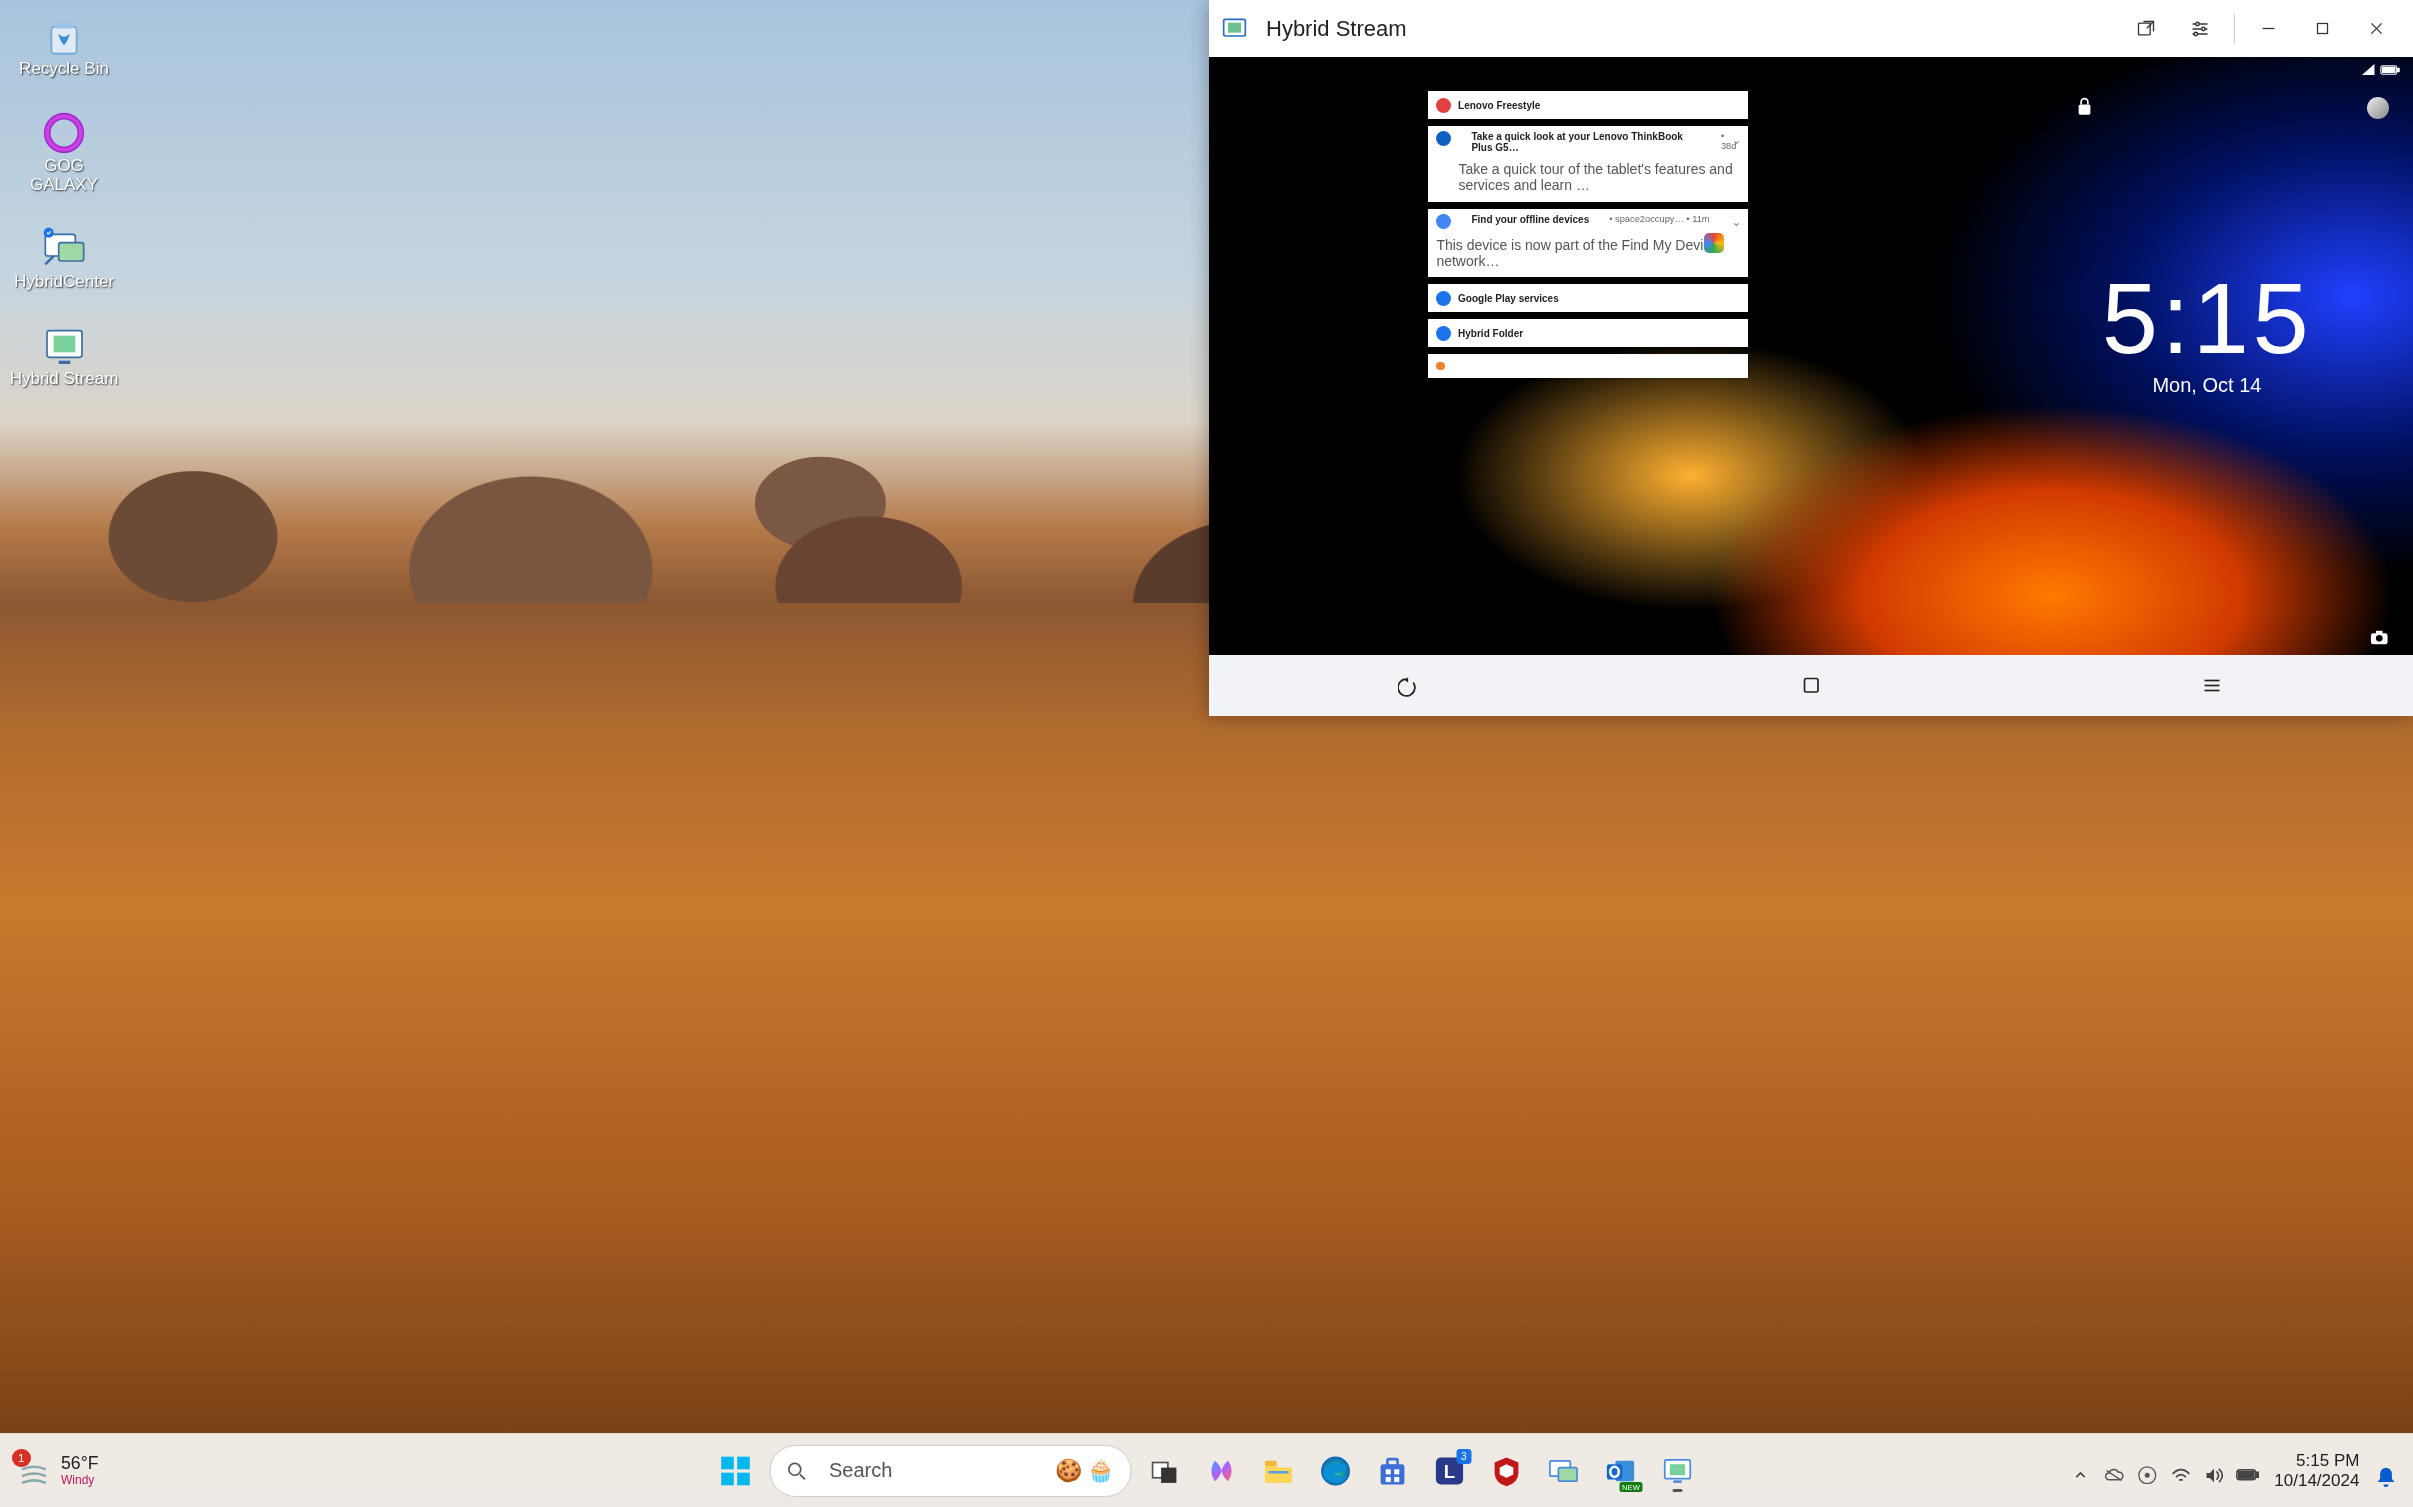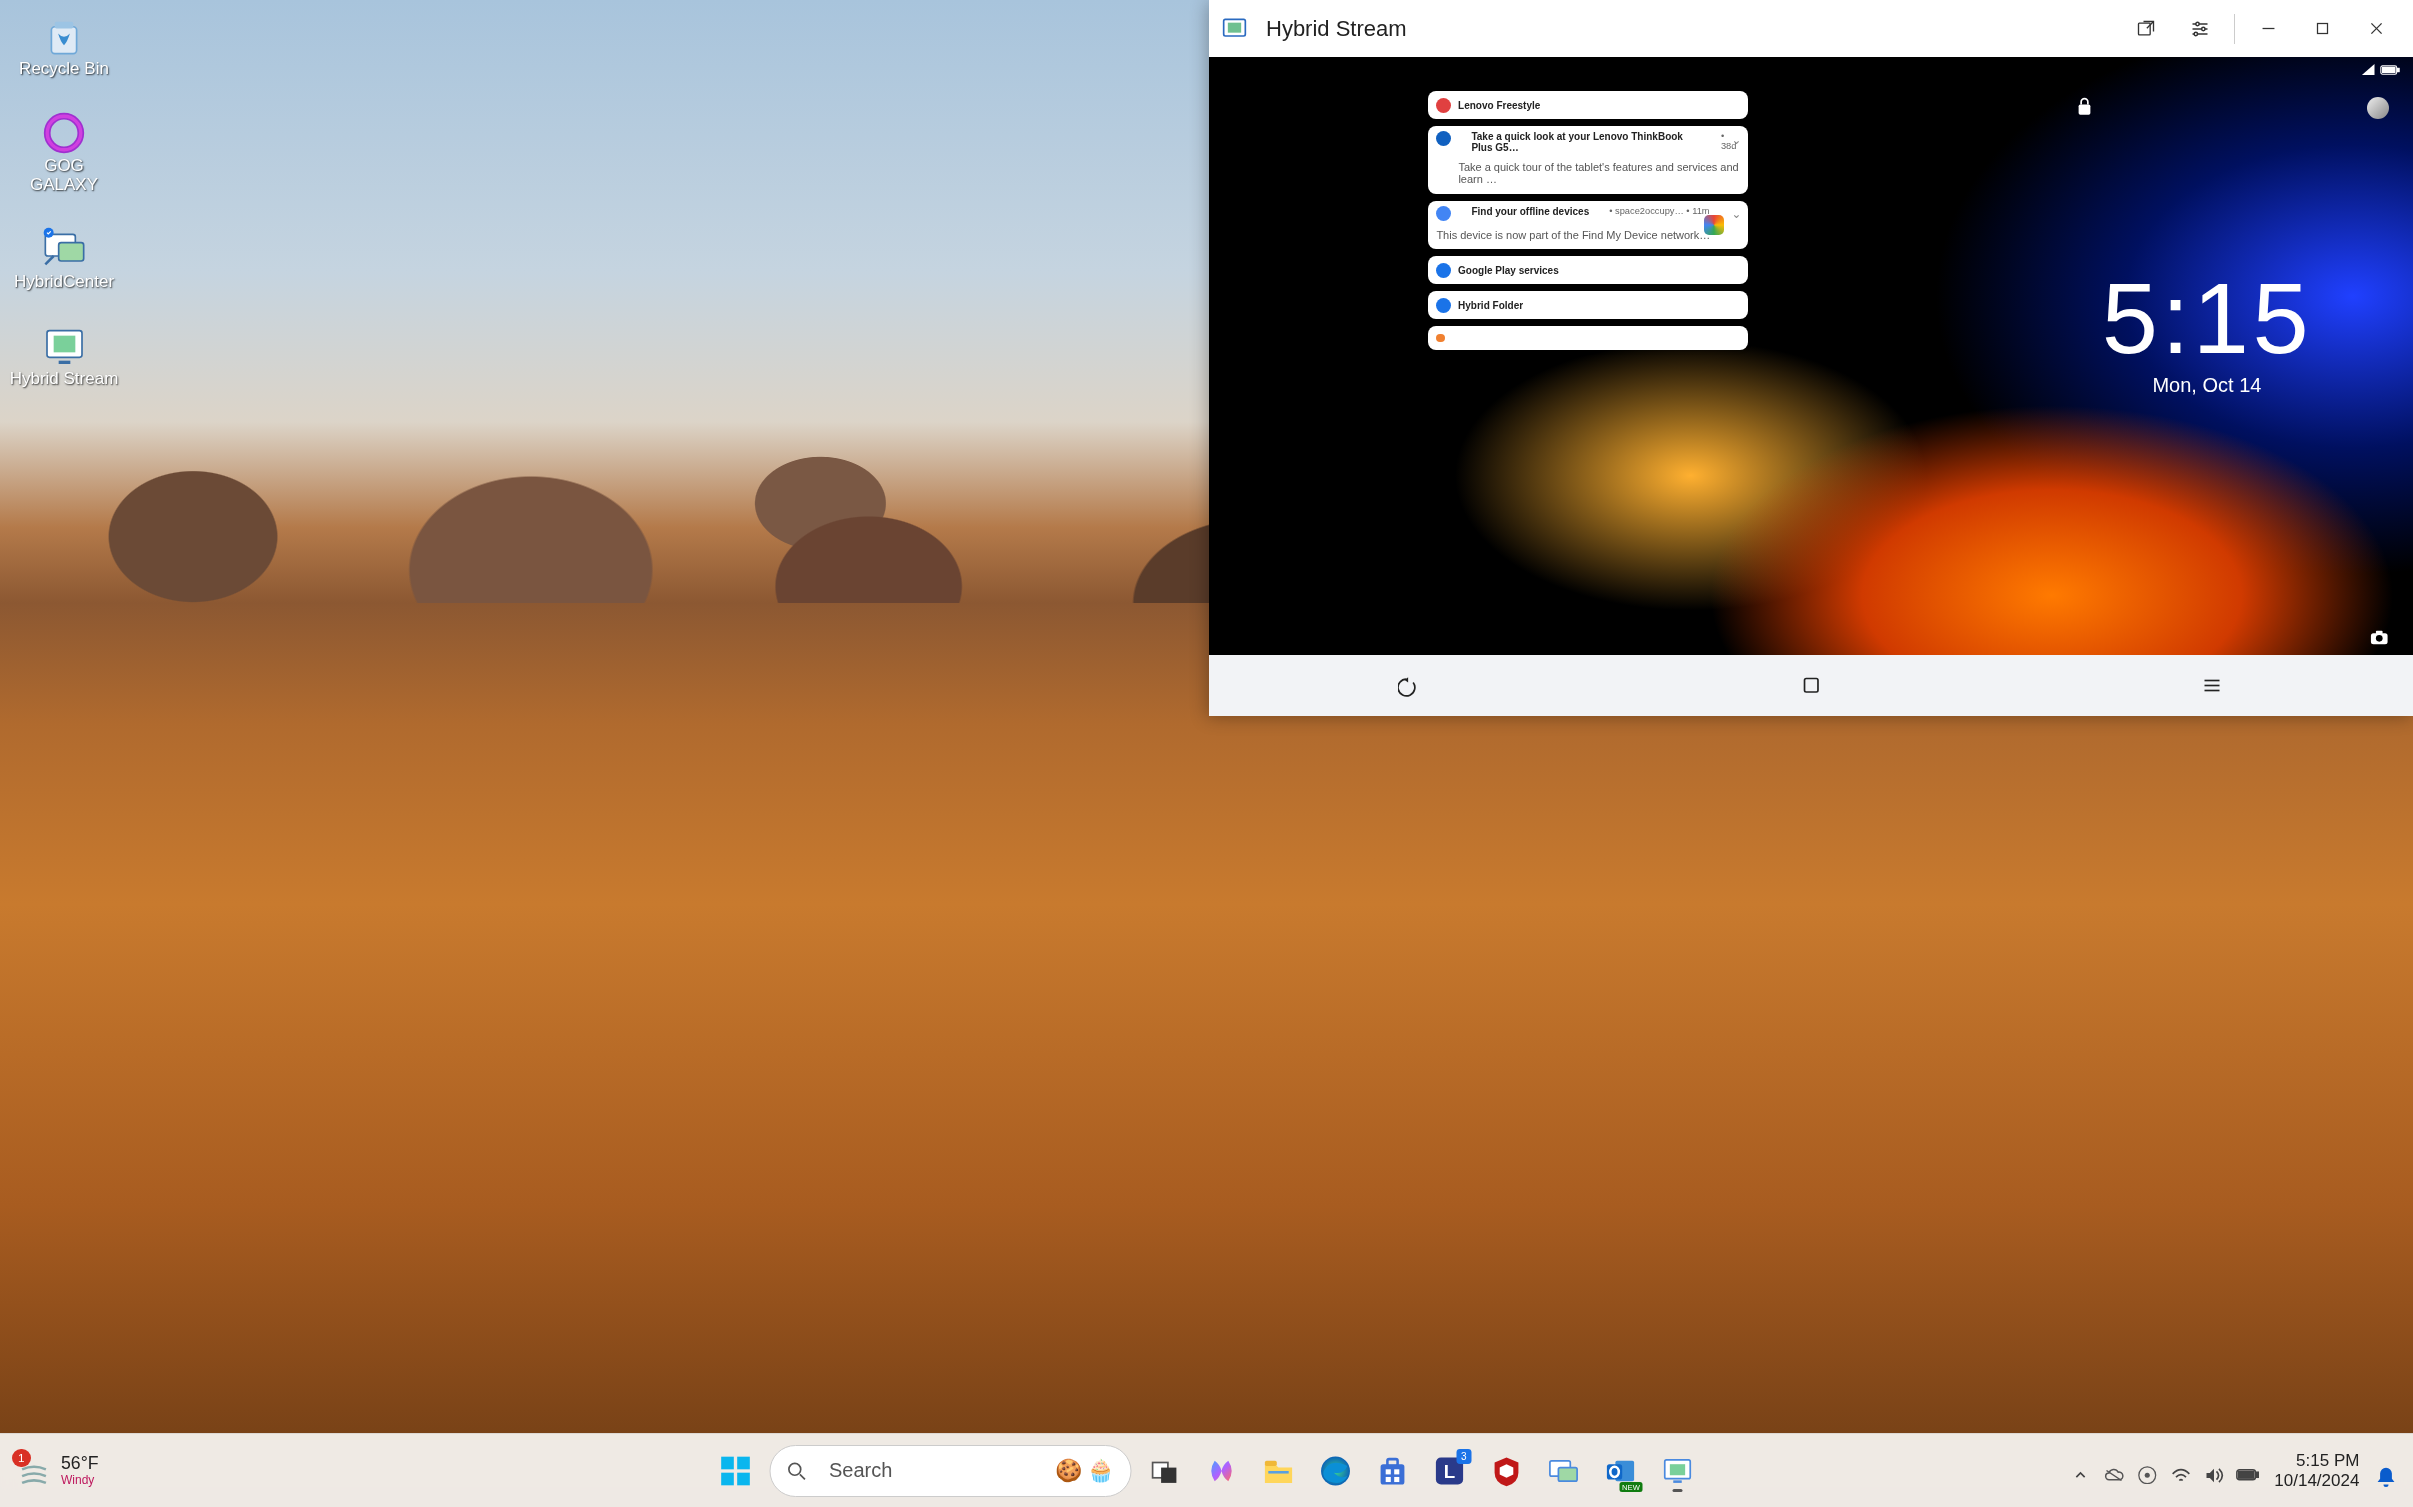--- a/index.html
+++ b/index.html
@@ -56,27 +56,27 @@
   }
   .android-status { position:absolute; top:6.7px; right:13.5px; display:flex; gap:5px; align-items:center; color:#fff; font-size:13.5px; }
   .android-lock { position:absolute; top:40px; left:72%; color:#fff; }
   .android-avatar { position:absolute; top:40px; right:23.6px; width:22px; height:22px; border-radius:50%; background:linear-gradient(135deg,#eee,#888); }
   .android-clock { position:absolute; top:211px; right:101px; text-align:center; color:#fff; }
   .android-clock .time { font-size:101px; font-weight:400; letter-spacing:3.4px; line-height:1; }
   .android-clock .date { font-size:20px; margin-top:5px; }
   .android-camera { position:absolute; bottom:10px; right:25px; color:#fff; }
 
   .notif-stack { position:absolute; top:34px; left:219px; width:320px; display:flex; flex-direction:column; gap:6.7px; }
-  .notif { background:#fff; border-radius:8px; padding:6.7px 8.4px; display:flex; align-items:center; gap:6.7px; box-shadow:0 0.8px 3.4px rgba(0,0,0,0.3); position:relative; }
+  .notif { background:#fff; border-radius:0; padding:6.7px 8.4px; display:flex; align-items:center; gap:6.7px; box-shadow:0 0.8px 3.4px rgba(0,0,0,0.3); position:relative; }
   .notif.tall{ padding:5px 8.4px 8.4px 8.4px; flex-direction:column; align-items:stretch; }
   .notif .nrow { display:flex; gap:20px; }
   .notif .nicon { width:15px; height:15px; border-radius:50%; flex:none; }
   .notif .ntitle { font-size:10px; color:#222; font-weight:600; }
   .notif .nmeta { font-size:9.3px; color:#666; }
-  .notif .nbody { font-size:11px; color:#555; margin-top:1.7px; }
+  .notif .nbody { font-size:14px; color:#555; margin-top:1.7px; }
   .notif .chev { position:absolute; right:6.7px; top:6.7px; color:#888; font-size:11.8px; }
   .notif .riicon { position:absolute; right:23.6px; top:50%; transform:translateY(-50%); width:20px;height:20px; border-radius:5px; background:conic-gradient(#ea4335,#fbbc04,#34a853,#4285f4,#ea4335);}
   .notif.small{ height:23.6px;}
 
   .android-nav { height:61px; background:#f2f3f6; display:flex; align-items:center; justify-content:space-around; }
   .android-nav .nbtn { width:67px; height:34px; display:flex; align-items:center; justify-content:center; color:#222; cursor:pointer; }
 
   
   .taskbar {
     position:absolute; left:0; right:0; bottom:0; height:74px;

